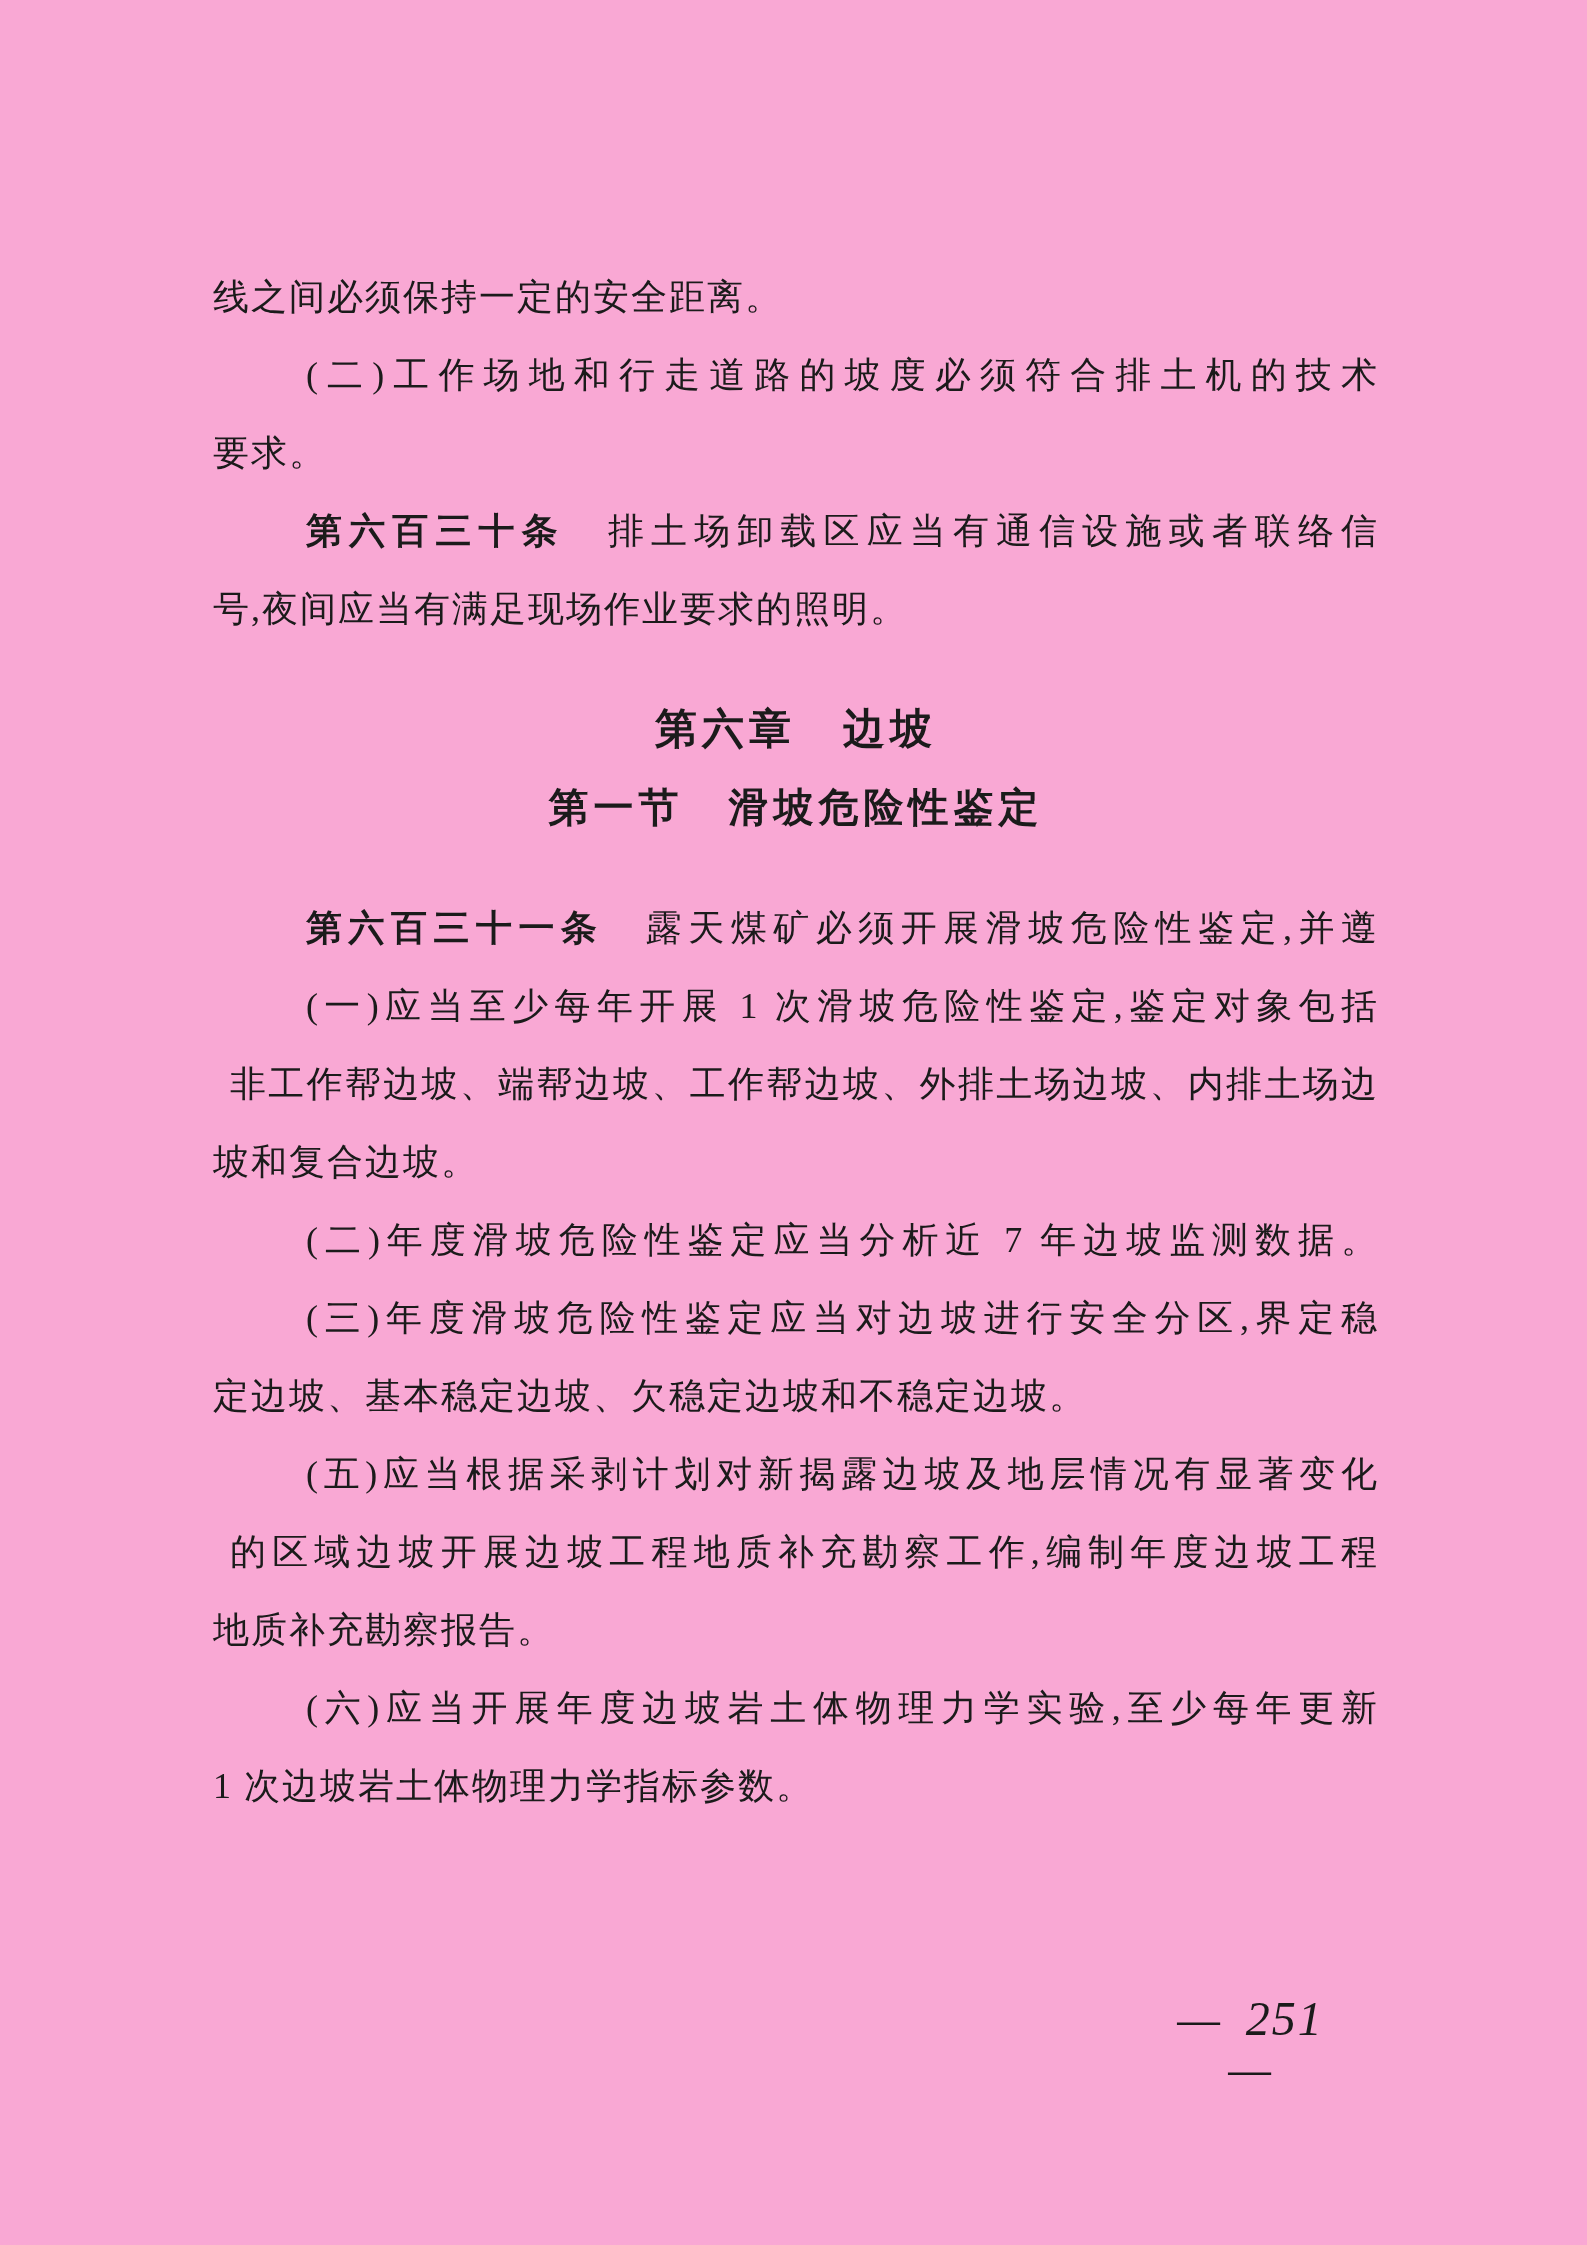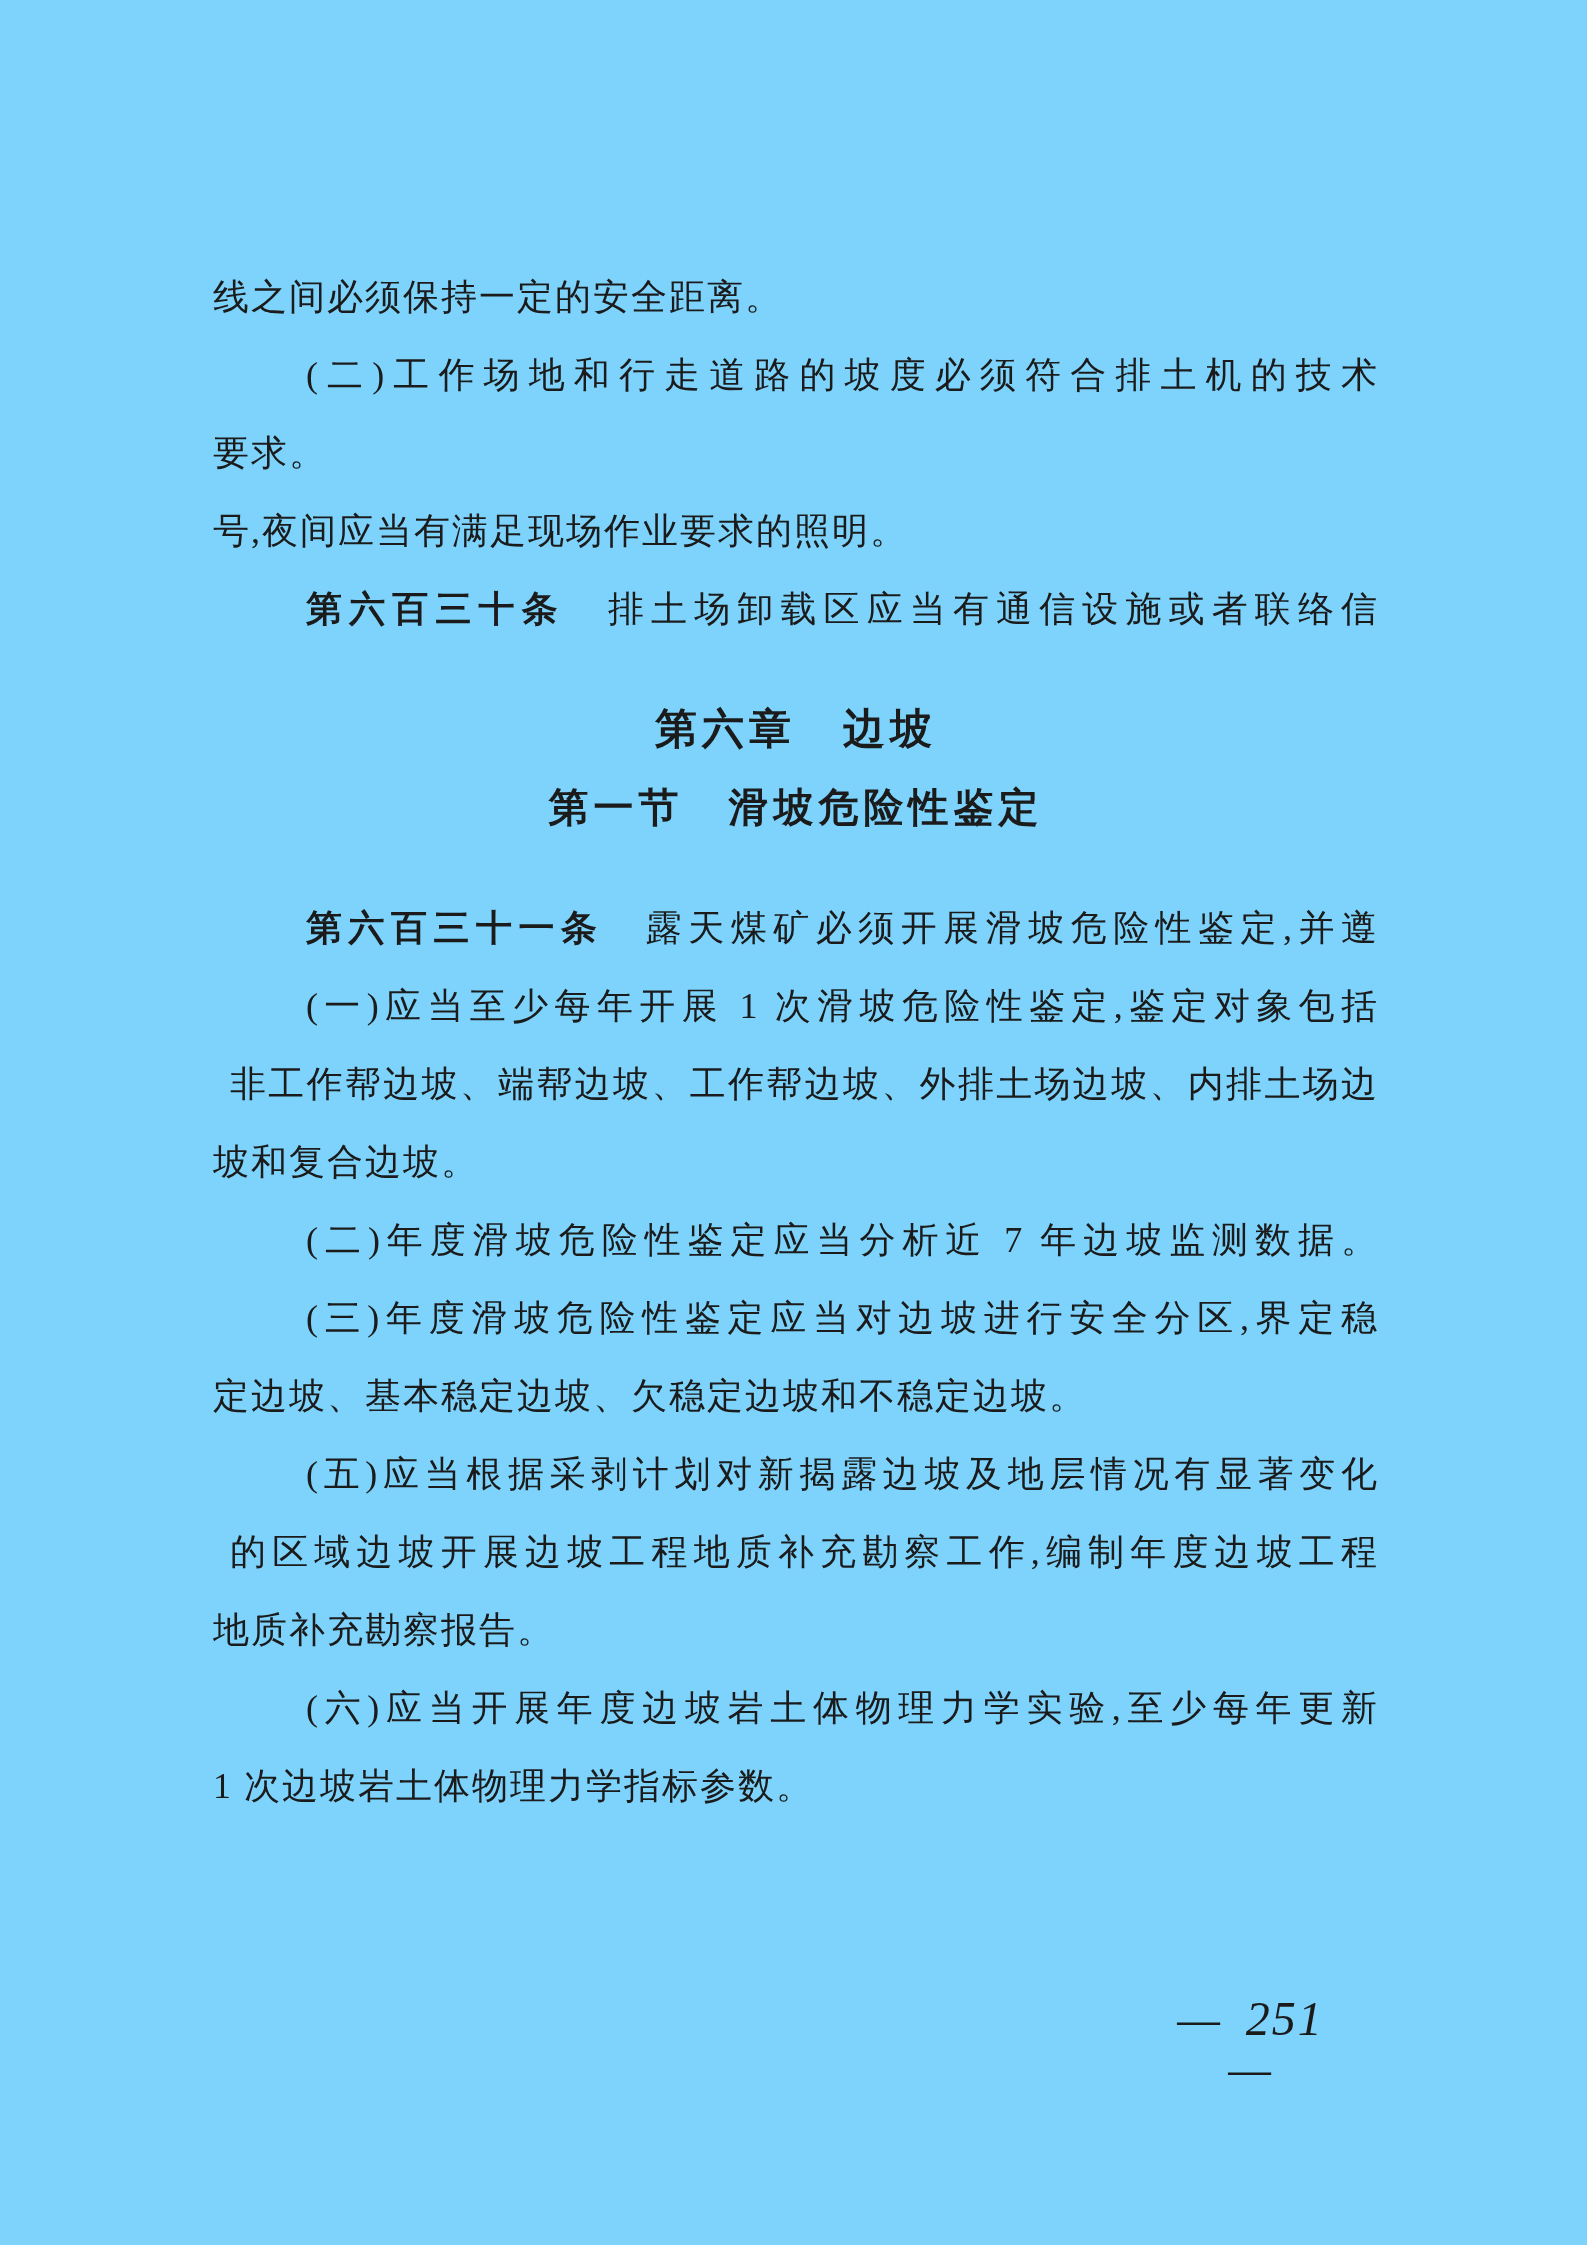--- a/index.html
+++ b/index.html
@@ -8,21 +8,21 @@
     width: 1587px;
     height: 2245px;
     position: relative;
     font-family: "Liberation Serif", serif;
   }
   .page {
     position: absolute;
     left: 0; top: 0;
     width: 1587px;
     height: 2245px;
-    background: #7dd3fc;
+    background: #f9a8d4;
     overflow: hidden;
     color: #1b1b1b;
   }
   .document-body {
     position: absolute;
     left: 213px;
     top: 258px;
     width: 1166px;
   }
   .line {
@@ -79,22 +79,22 @@
   }
 </style>
 </head>
 <body>
 
 <div class="page">
   <div class="document-body">
       <div class="line body"><span class="seg">线之间必须保持一定的安全距离。</span></div>
       <div class="line body indent justify"><span class="seg">(二)工作场地和行走道路的坡度必须符合排土机的技术</span></div>
       <div class="line body"><span class="seg">要求。</span></div>
+      <div class="line body indent justify"><span class="seg bold">第六百三十条</span><span class="seg">　排土场卸载区应当有通信设施或者联络信</span></div>
       <div class="line body"><span class="seg">号,夜间应当有满足现场作业要求的照明。</span></div>
-      <div class="line body indent justify"><span class="seg bold">第六百三十条</span><span class="seg">　排土场卸载区应当有通信设施或者联络信</span></div>
       <div class="line chapter-heading"><span class="seg bold">第六章　边坡</span></div>
       <div class="line section-heading"><span class="seg bold">第一节　滑坡危险性鉴定</span></div>
       <div class="line body indent justify"><span class="seg bold">第六百三十一条</span><span class="seg">　露天煤矿必须开展滑坡危险性鉴定,并遵</span></div>
       <div class="line body indent justify"><span class="seg">(一)应当至少每年开展 1 次滑坡危险性鉴定,鉴定对象包括</span></div>
       <div class="line body justify"><span class="seg">非工作帮边坡、端帮边坡、工作帮边坡、外排土场边坡、内排土场边</span></div>
       <div class="line body"><span class="seg">坡和复合边坡。</span></div>
       <div class="line body indent justify"><span class="seg">(二)年度滑坡危险性鉴定应当分析近 7 年边坡监测数据。</span></div>
       <div class="line body indent justify"><span class="seg">(三)年度滑坡危险性鉴定应当对边坡进行安全分区,界定稳</span></div>
       <div class="line body"><span class="seg">定边坡、基本稳定边坡、欠稳定边坡和不稳定边坡。</span></div>
       <div class="line body indent justify"><span class="seg">(五)应当根据采剥计划对新揭露边坡及地层情况有显著变化</span></div>

